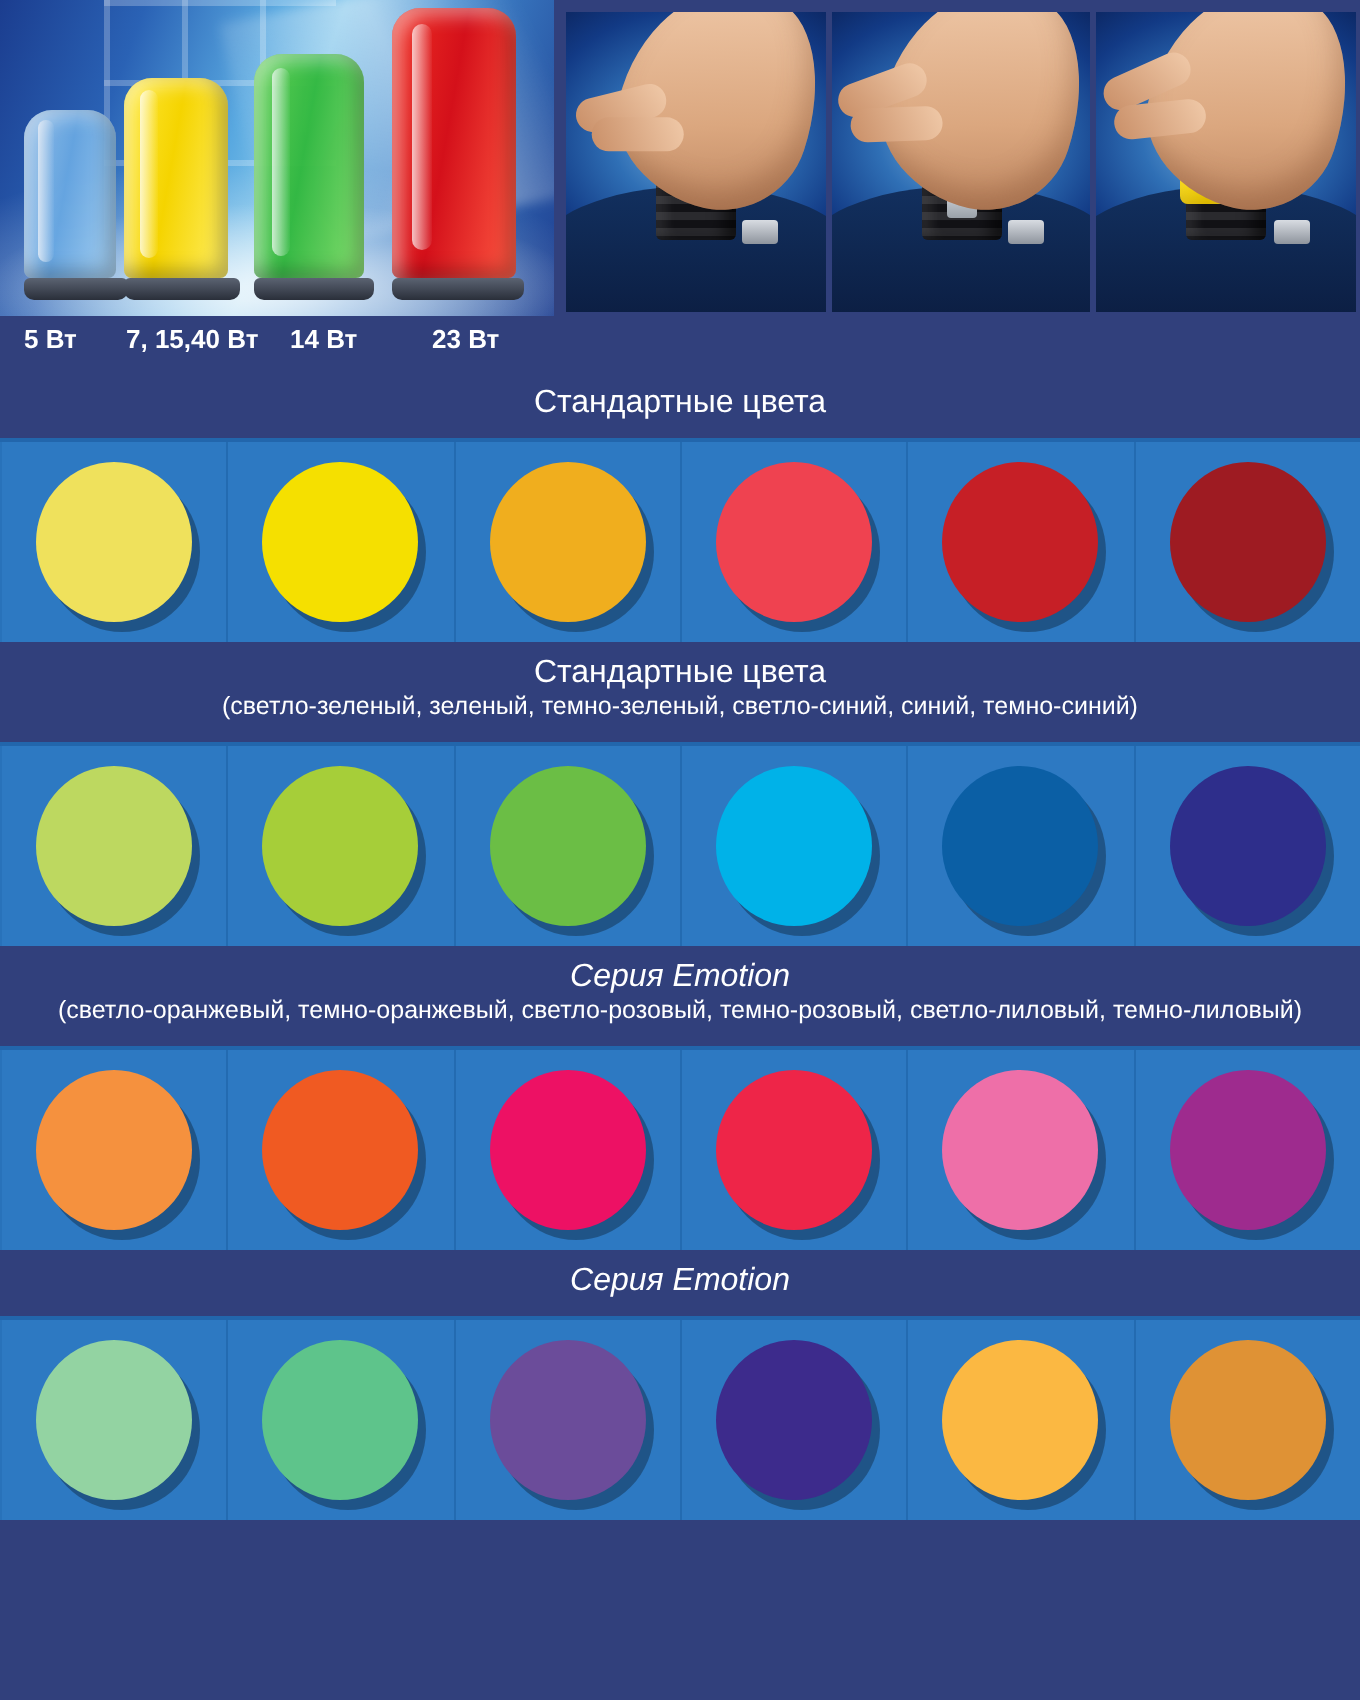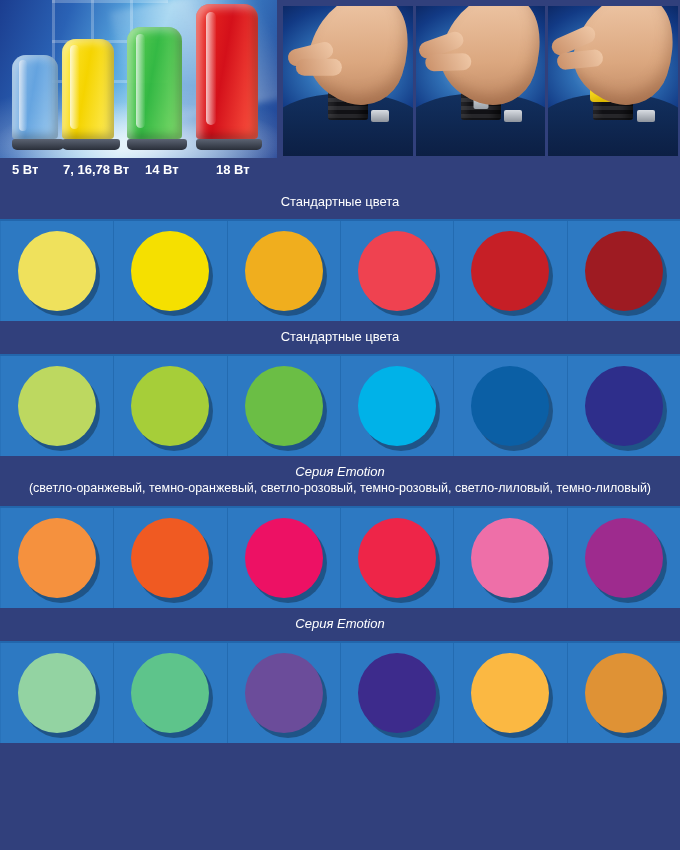--- a/index.html
+++ b/index.html
@@ -201,21 +201,21 @@
   }
 
   
   .band {
     background: #31407C;
     color: #ffffff;
     text-align: center;
     padding: 7px 10px 9px;
   }
   .band .band-title {
-    font-size: 13px;
+    font-size: 16px;
     font-weight: 400;
     line-height: 17px;
   }
   .band .band-title.emotion { font-style: italic; }
   .band .band-sub {
     font-size: 12.5px;
     line-height: 17px;
     font-weight: 400;
   }
 
@@ -313,23 +313,23 @@
           <div class="finger" style="left:-12px; top:40px; transform:rotate(48deg);"></div>
           <div class="finger" style="left:0px; top:56px; transform:rotate(66deg);"></div>
         </div>
       </div>
 
     </div>
   </div>
 
   <div class="watt-row">
     <span class="watt" style="left:12px;">5 Вт</span>
-    <span class="watt" style="left:63px;">7, 16,78 Вт</span>
+    <span class="watt" style="left:63px;">7, 15,40 Вт</span>
     <span class="watt" style="left:145px;">14 Вт</span>
-    <span class="watt" style="left:216px;">18 Вт</span>
+    <span class="watt" style="left:216px;">23 Вт</span>
   </div>
 
   <div class="band" style="background-color: rgb(49, 64, 124);">
     <div class="band-title">Стандартные цвета</div>
   </div>
   <div class="swatch-panel" style="background-color: rgb(45, 121, 194); border-top-color: rgb(34, 102, 172);">
     <div class="swatch-cell">
         <div class="dot" style="width:78px;height:80px;border-radius:50%;box-shadow:4px 5px 0 rgba(0,0,0,0.30);background:#EFE15C;"></div>
       </div>
     <div class="swatch-cell">
@@ -344,20 +344,21 @@
     <div class="swatch-cell">
         <div class="dot" style="width:78px;height:80px;border-radius:50%;box-shadow:4px 5px 0 rgba(0,0,0,0.30);background:#C61F26;"></div>
       </div>
     <div class="swatch-cell">
         <div class="dot" style="width:78px;height:80px;border-radius:50%;box-shadow:4px 5px 0 rgba(0,0,0,0.30);background:#9E1B22;"></div>
       </div>
   </div>
 
   <div class="band" style="background-color: rgb(49, 64, 124);">
     <div class="band-title">Стандартные цвета</div>
+    <div class="band-sub">(светло-зеленый, зеленый, темно-зеленый, светло-синий, синий, темно-синий)</div>
   </div>
   <div class="swatch-panel" style="background-color: rgb(45, 121, 194); border-top-color: rgb(34, 102, 172);">
     <div class="swatch-cell">
         <div class="dot" style="width:78px;height:80px;border-radius:50%;box-shadow:4px 5px 0 rgba(0,0,0,0.30);background:#BDD860;"></div>
       </div>
     <div class="swatch-cell">
         <div class="dot" style="width:78px;height:80px;border-radius:50%;box-shadow:4px 5px 0 rgba(0,0,0,0.30);background:#A6CE39;"></div>
       </div>
     <div class="swatch-cell">
         <div class="dot" style="width:78px;height:80px;border-radius:50%;box-shadow:4px 5px 0 rgba(0,0,0,0.30);background:#6BBE45;"></div>

